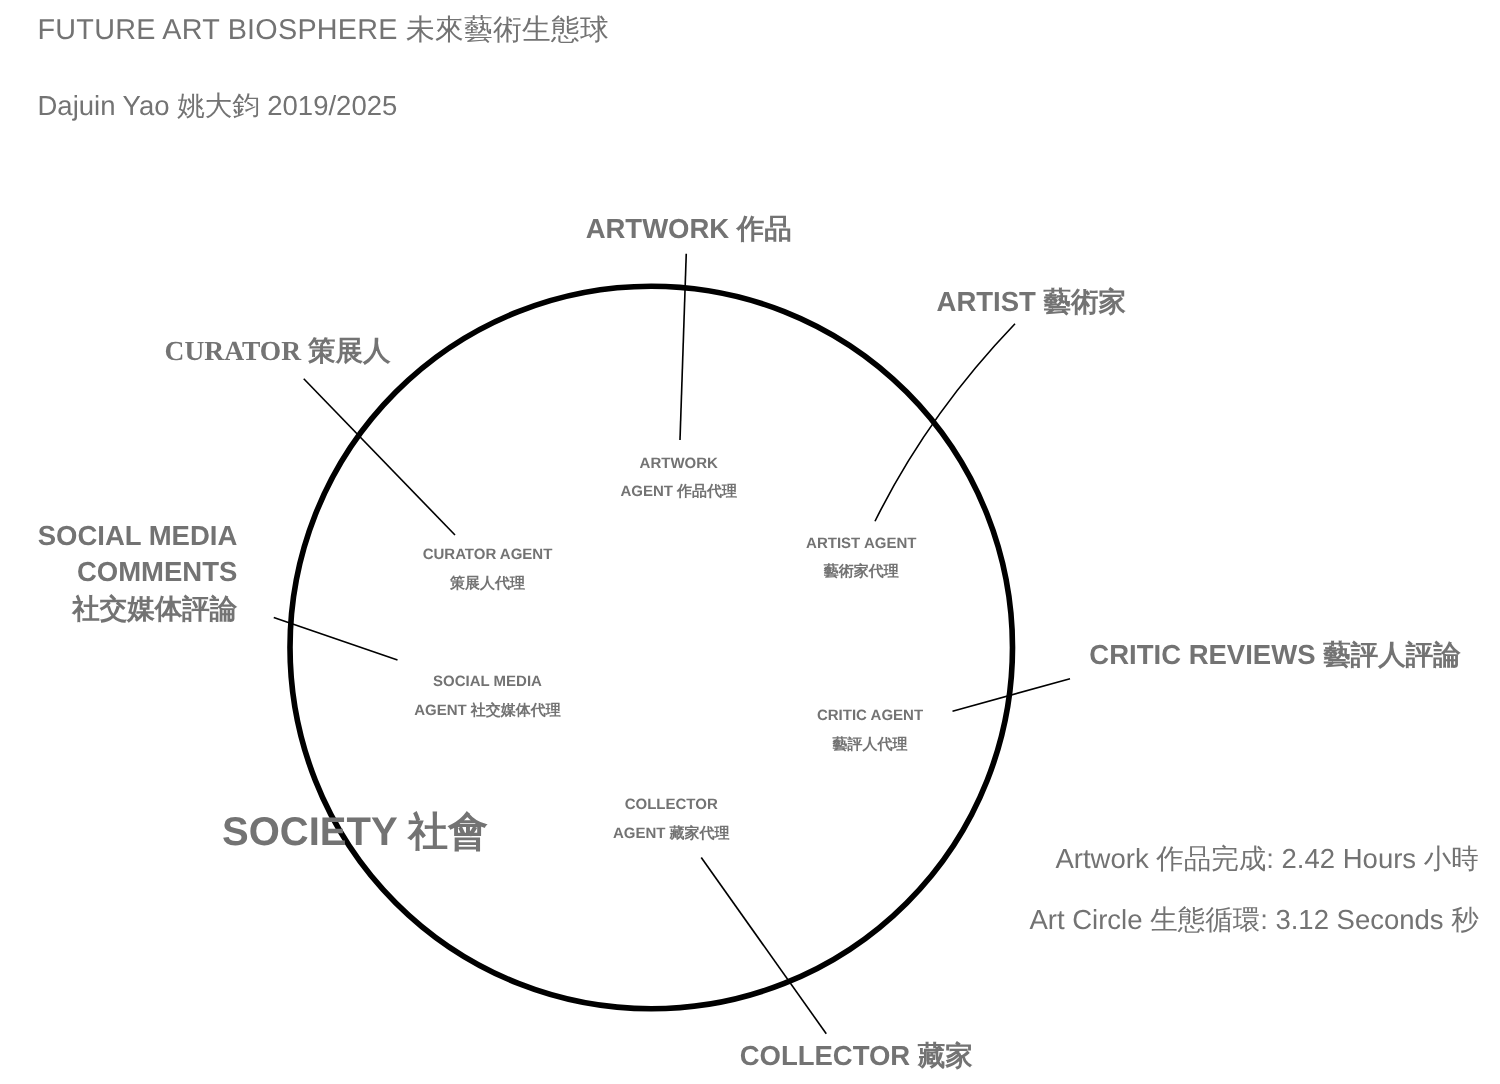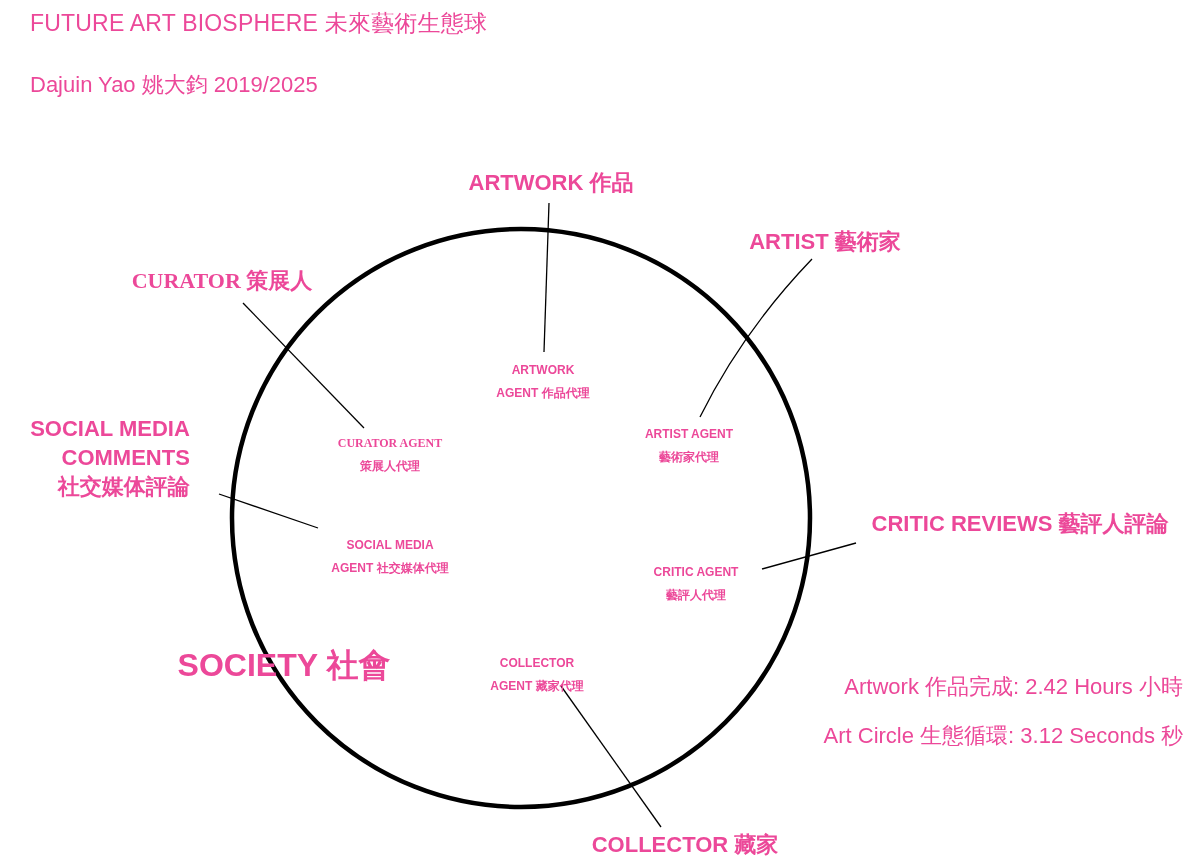--- a/index.html
+++ b/index.html
@@ -6,21 +6,21 @@
     margin: 0;
     padding: 0;
     background: #ffffff;
   }
   #stage {
     position: relative;
     width: 1200px;
     height: 867px;
     background: #ffffff;
     font-family: "Liberation Sans", "DejaVu Sans", sans-serif;
-    color: #ec4899;
+    color: #737373;
     overflow: hidden;
   }
   #diagram-svg {
     position: absolute;
     left: 0;
     top: 0;
     width: 1200px;
     height: 867px;
   }
   .page-title {
@@ -112,41 +112,41 @@
 
   <div class="outer-label" style="left:685px; top:832px;">COLLECTOR 藏家</div>
 
   <div class="society-label" style="left:284px; top:648px;">SOCIETY 社會</div>
 
   <div class="agent-label" style="left:543px; top:359px;">
     <div>ARTWORK</div>
     <div>AGENT 作品代理</div>
   </div>
 
-  <div class="agent-label" style="left:390px; top:432px;font-family:Liberation Serif, serif;">
+  <div class="agent-label" style="left:390px; top:432px;">
     <div>CURATOR AGENT</div>
     <div>策展人代理</div>
   </div>
 
   <div class="agent-label" style="left:689px; top:423px;">
     <div>ARTIST AGENT</div>
     <div>藝術家代理</div>
   </div>
 
   <div class="agent-label" style="left:390px; top:534px;">
     <div>SOCIAL MEDIA</div>
     <div>AGENT 社交媒体代理</div>
   </div>
 
   <div class="agent-label" style="left:696px; top:561px;">
     <div>CRITIC AGENT</div>
     <div>藝評人代理</div>
   </div>
 
-  <div class="agent-label" style="left:537px; top:632px;margin-top:20px;">
+  <div class="agent-label" style="left:537px; top:632px;">
     <div>COLLECTOR</div>
     <div>AGENT 藏家代理</div>
   </div>
 
   <div class="stat-line" style="top:672px;">Artwork 作品完成: 2.42 Hours 小時</div>
   <div class="stat-line" style="top:721px;">Art Circle 生態循環: 3.12 Seconds 秒</div>
 
 </div>
 
 </body></html>

